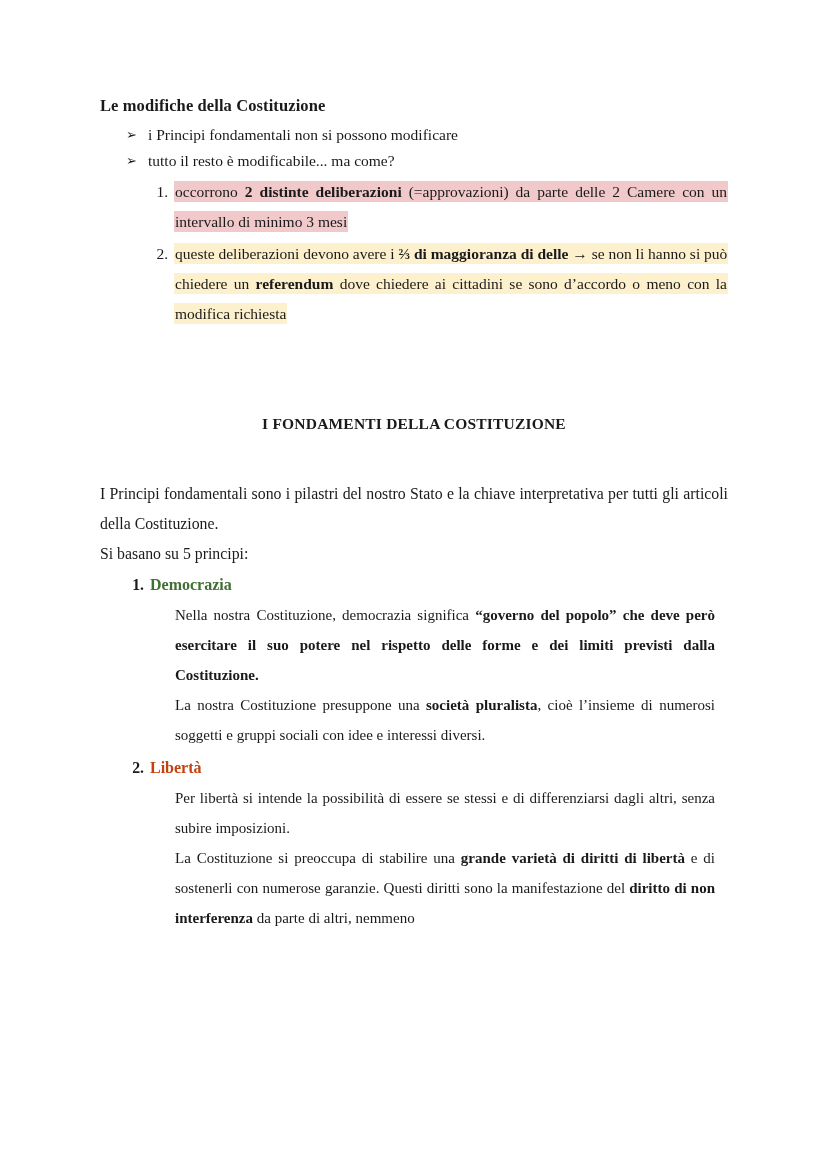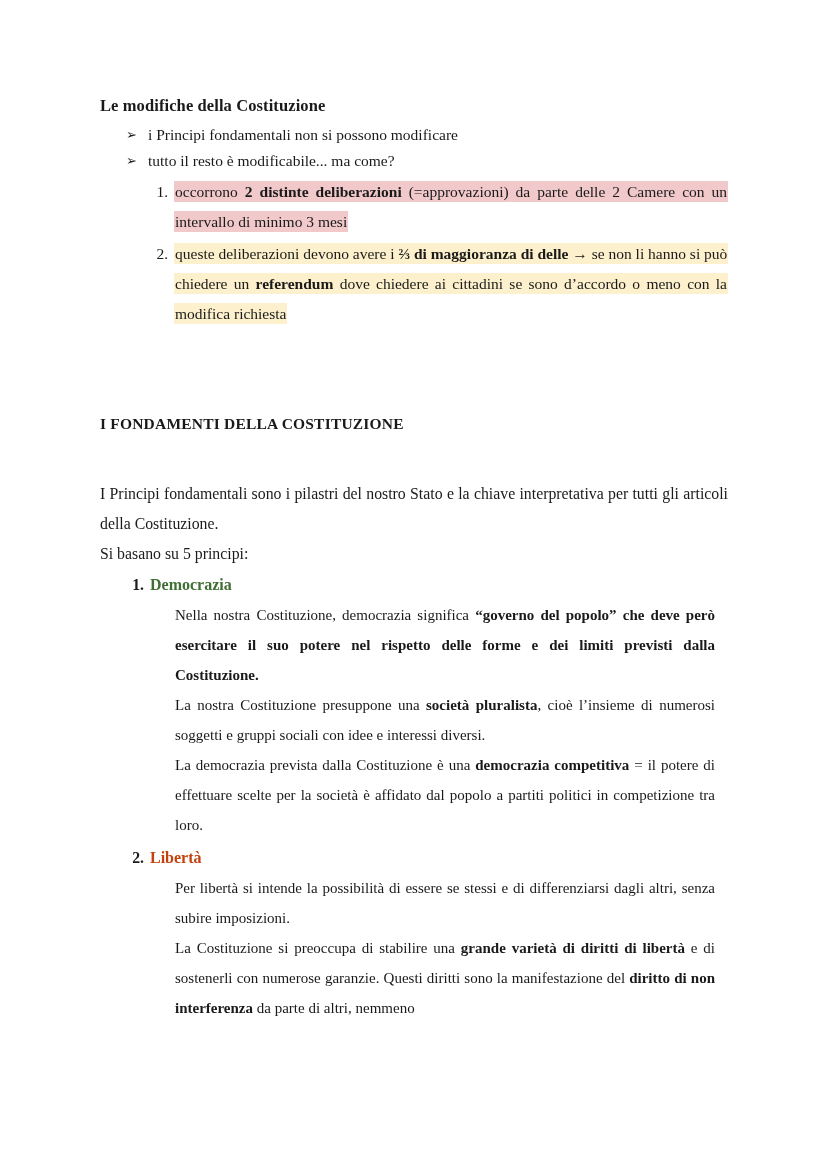--- a/index.html
+++ b/index.html
@@ -78,20 +78,21 @@
     padding: 2px 1px;
     margin-top: 24px;
   }
   .hl-yellow {
     background: #fdf0cc;
     box-decoration-break: clone;
     -webkit-box-decoration-break: clone;
     padding: 2px 1px;
   }
   .section-heading {
+    text-align: center;
     font-size: 15.5px;
     font-weight: bold;
     letter-spacing: 0.2px;
     margin: 0;
   }
   .body-para {
     font-size: 15.8px;
     line-height: 30px;
     margin: 0;
   }
@@ -169,21 +170,20 @@
   <p class="body-para just">I Principi fondamentali sono i pilastri del nostro Stato e la chiave interpretativa per tutti gli articoli della Costituzione.</p>
   <p class="body-para">Si basano su 5 principi:</p>
 
   <ol class="principles">
 
     <li>
       <span class="pnum">1.</span>
       <div class="principle-title green" style="color: rgb(63, 111, 51);">Democrazia</div>
       <p class="sub-para just"><span>Nella nostra Costituzione, democrazia significa </span><b>“governo del popolo” che deve però esercitare il suo potere nel rispetto delle forme e dei limiti previsti dalla Costituzione.</b></p>
       <p class="sub-para just"><span>La nostra Costituzione presuppone una </span><b>società pluralista</b><span>, cioè l’insieme di numerosi soggetti e gruppi sociali con idee e interessi diversi.</span></p>
-      <p class="sub-para just"><span>La democrazia prevista dalla Costituzione è una </span><b>democrazia competitiva</b><span> = il potere di effettuare scelte per la società è affidato dal popolo a partiti politici in competizione tra loro.</span></p>
     </li>
 
     <li>
       <span class="pnum">2.</span>
       <div class="principle-title blue" style="color: #c2410c;">Libertà</div>
       <p class="sub-para just"><span>Per libertà si intende la possibilità di essere se stessi e di differenziarsi dagli altri, senza subire imposizioni.</span></p>
       <p class="sub-para just"><span>La Costituzione si preoccupa di stabilire una </span><b>grande varietà di diritti di libertà</b><span> e di sostenerli con numerose garanzie. Questi diritti sono la manifestazione del </span><b>diritto di non interferenza</b><span> da parte di altri, nemmeno</span></p>
     </li>
 
   </ol>

